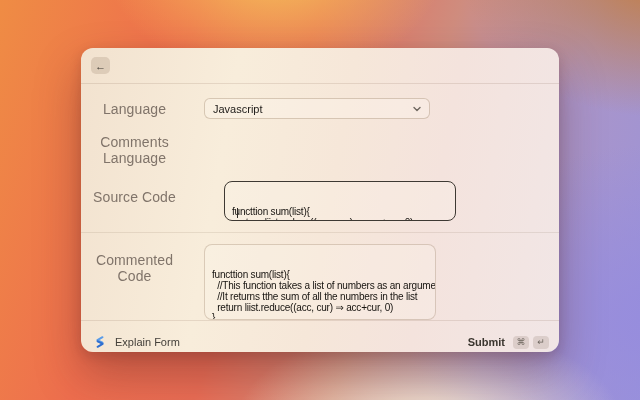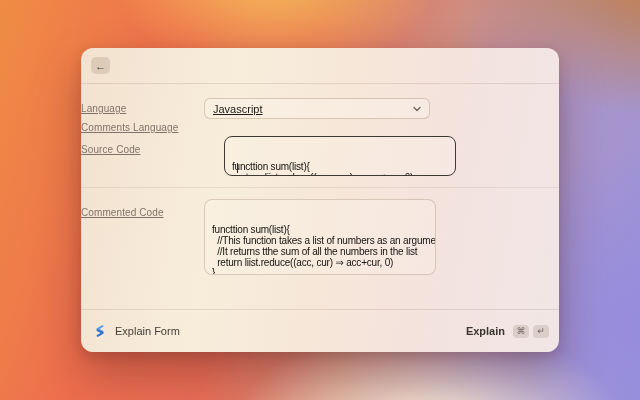--- a/index.html
+++ b/index.html
@@ -26,34 +26,34 @@
   .back-btn {
     position:absolute; left:10px; top:9px; width:19px; height:17px;
     background:rgba(120,95,70,.18); border-radius:5px;
     display:flex; align-items:center; justify-content:center;
     font-size:11px; color:#3a3631; cursor:pointer;
   }
   .form-area { flex:1 1 auto; display:flex; flex-direction:column; }
   .row { display:flex; align-items:center; }
   .row.top-align { align-items:flex-start;border-radius:7px; }
   .row-1 { margin-top:14px; }
-  .row-gap { margin-top:3px;gap:20px; }
+  .row-gap { margin-top:15px;gap:20px; }
   .row-gap-sm { margin-top:11px; }
   .field-label {
-    width:107px; flex:none; text-align:left;
-    font-size:10px; color:#80746a; letter-spacing:.1px;text-decoration:underline;
+    width:107px; flex:none; text-align:center;
+    font-size:14px; color:#80746a; letter-spacing:.1px;
   }
   .top-align .field-label { padding-top:8px; }
   .field { margin-left:16px; }
   .dropdown {
     width:226px; height:21px; border-radius:6px;
     border:1px solid rgba(125,92,62,.28);
     background:rgba(255,250,242,.30);
     display:flex; align-items:center; padding:0 8px;
-    font-size:11px; color:#1e1b18; cursor:pointer;text-decoration:underline;
+    font-size:11px; color:#1e1b18; cursor:pointer;
   }
   .dropdown .chev { margin-left:auto; display:flex; align-items:center; }
   .flag {
     width:13px; height:9px; margin-right:8px; flex:none; position:relative;
     background:repeating-linear-gradient(180deg, #c94a42 0 1.3px, #f2ece4 1.3px 2.6px);
     border-radius:1px; box-shadow:0 0 0 .5px rgba(0,0,0,.15);
   }
   .flag::before {
     content:""; position:absolute; left:0; top:0; width:6px; height:4.5px;
     background:#3c4a8c;
@@ -137,20 +137,20 @@
       </div>
     </div>
 
     <div class="footer">
       <svg class="logo" viewBox="0 0 14 14">
         <path d="M9.5 2.2 L4.4 5.2 L9.5 7.6" fill="none" stroke="#5b9ce8" stroke-width="2" stroke-linecap="round" stroke-linejoin="round"></path>
         <path d="M4.6 11.8 L9.7 8.8 L4.6 6.4" fill="none" stroke="#2f6fd0" stroke-width="2" stroke-linecap="round" stroke-linejoin="round"></path>
       </svg>
       <span class="app-name">Explain Form</span>
       <div class="submit">
-        <span class="submit-label">Explain</span>
+        <span class="submit-label">Submit</span>
         <span class="keycap">⌘</span>
         <span class="keycap">↵</span>
       </div>
     </div>
 
   </div>
 </div>
 
 </body></html>

